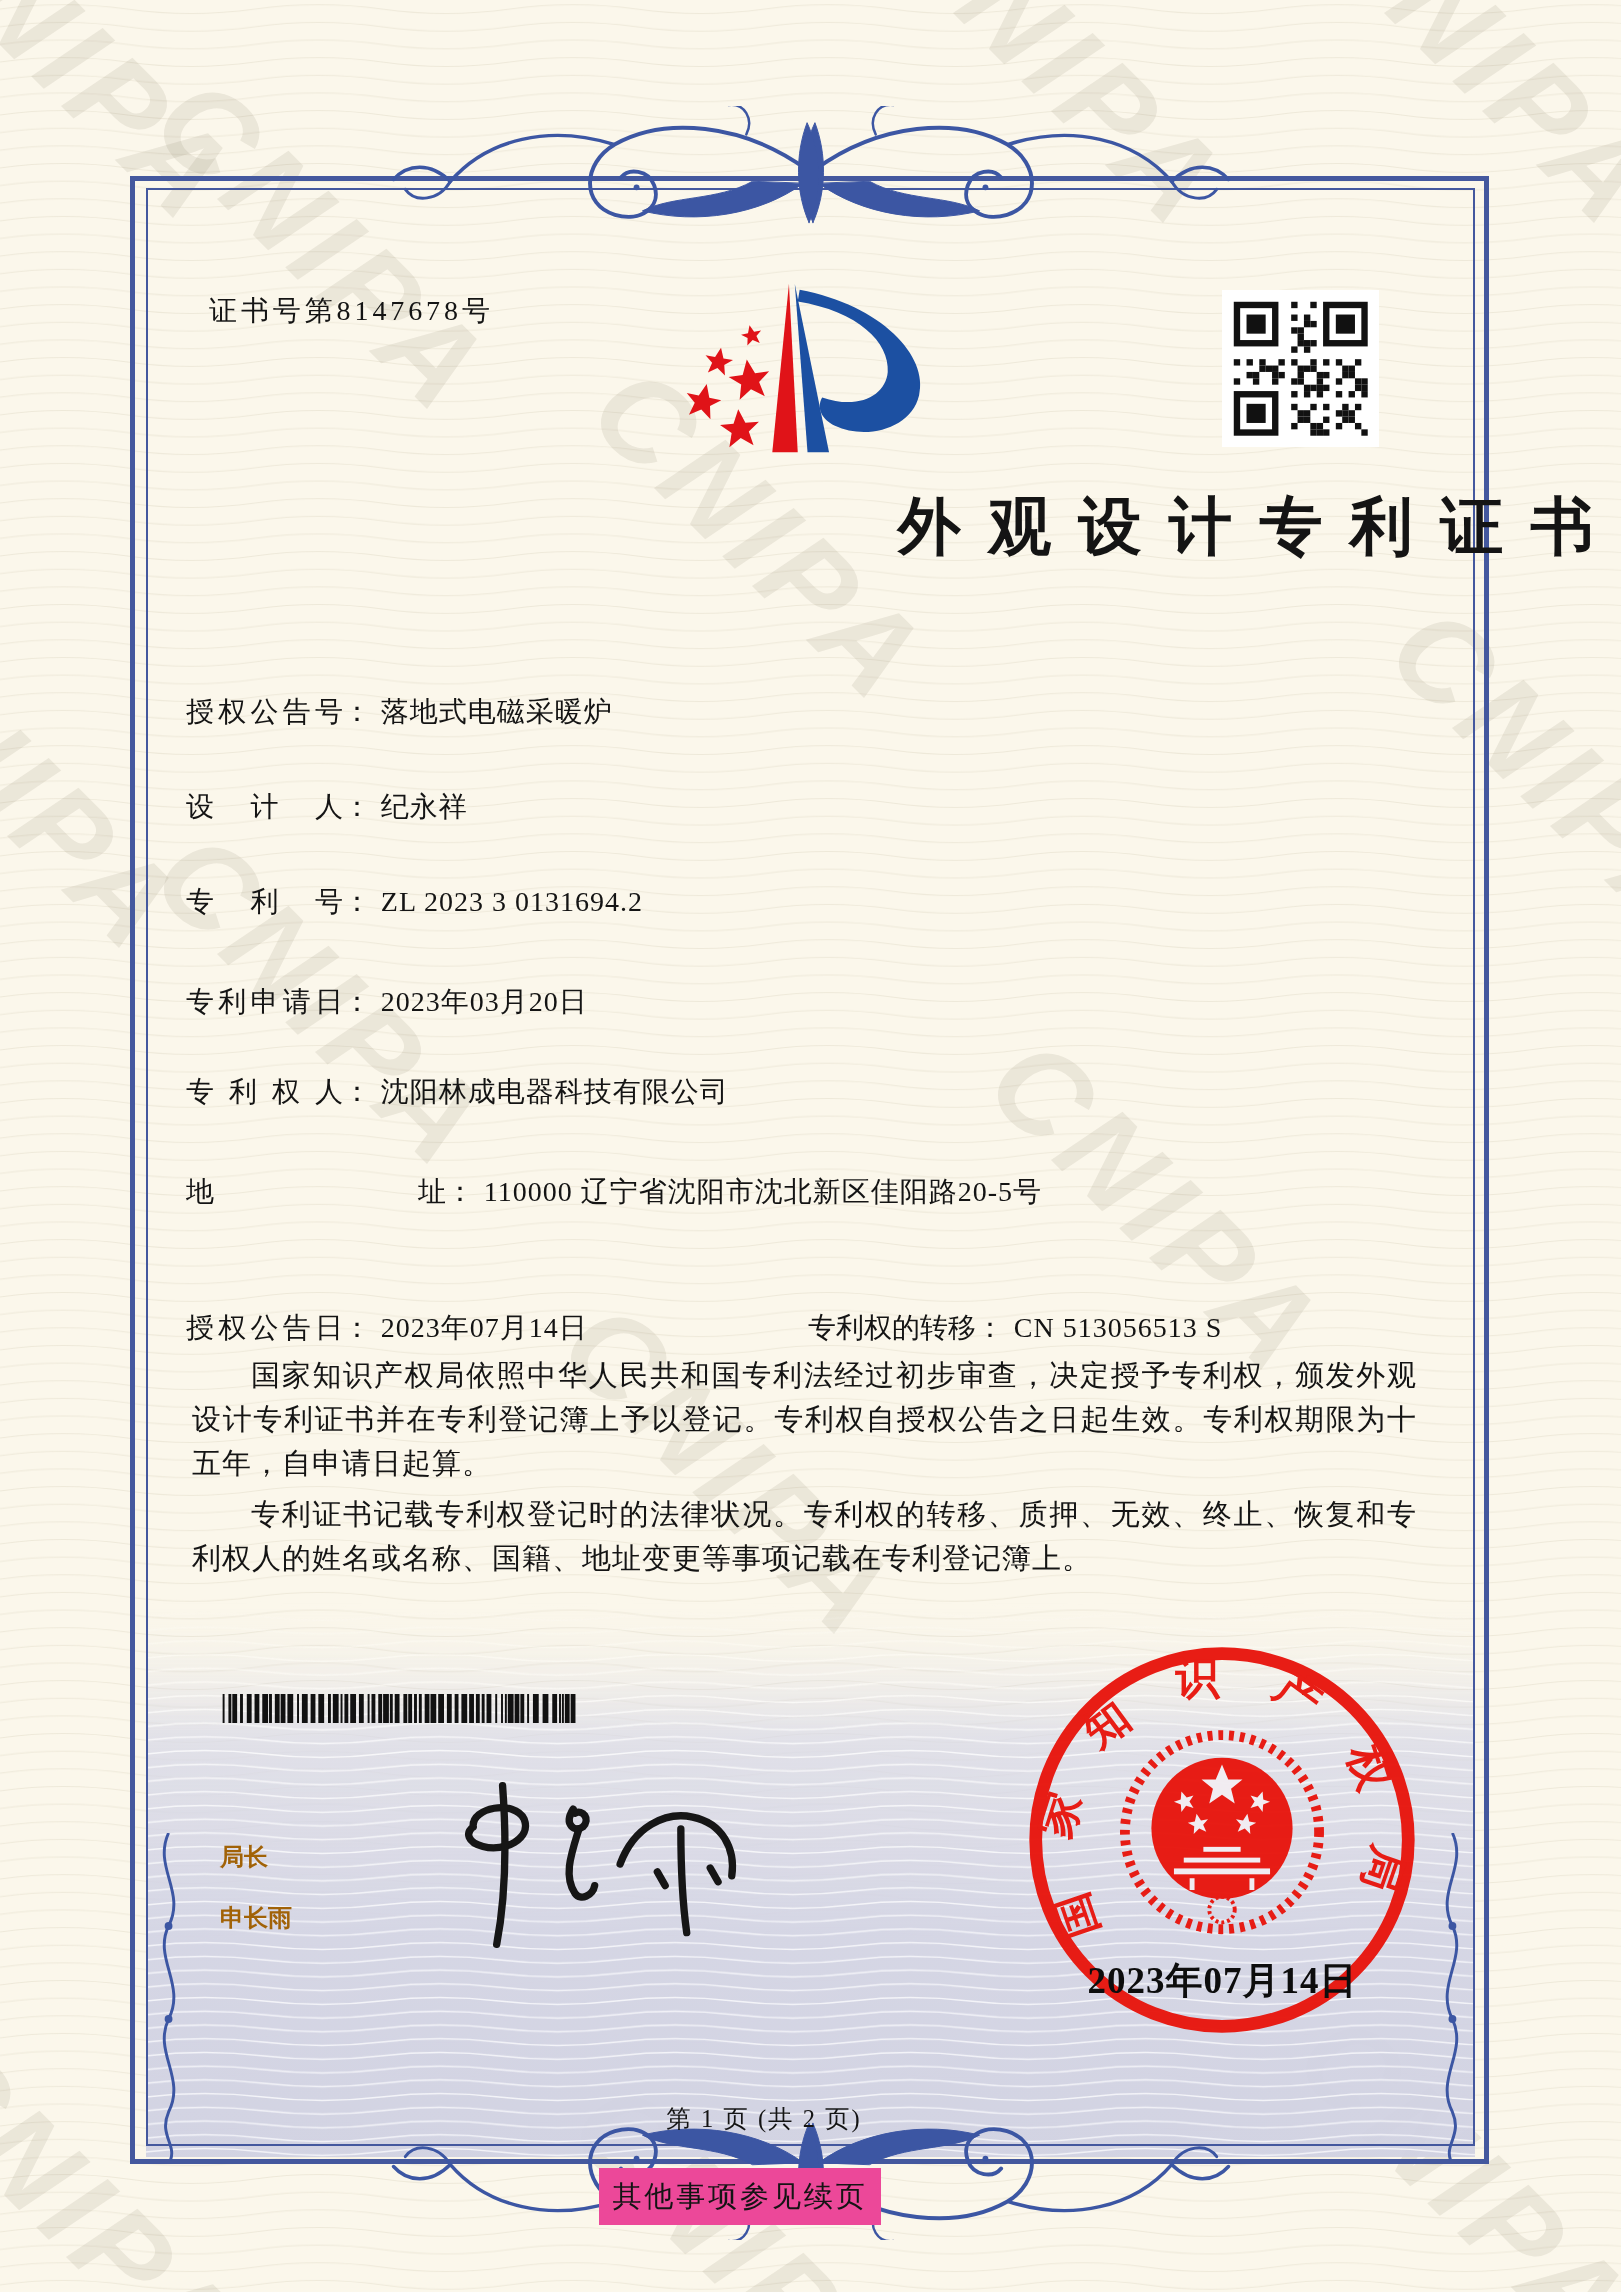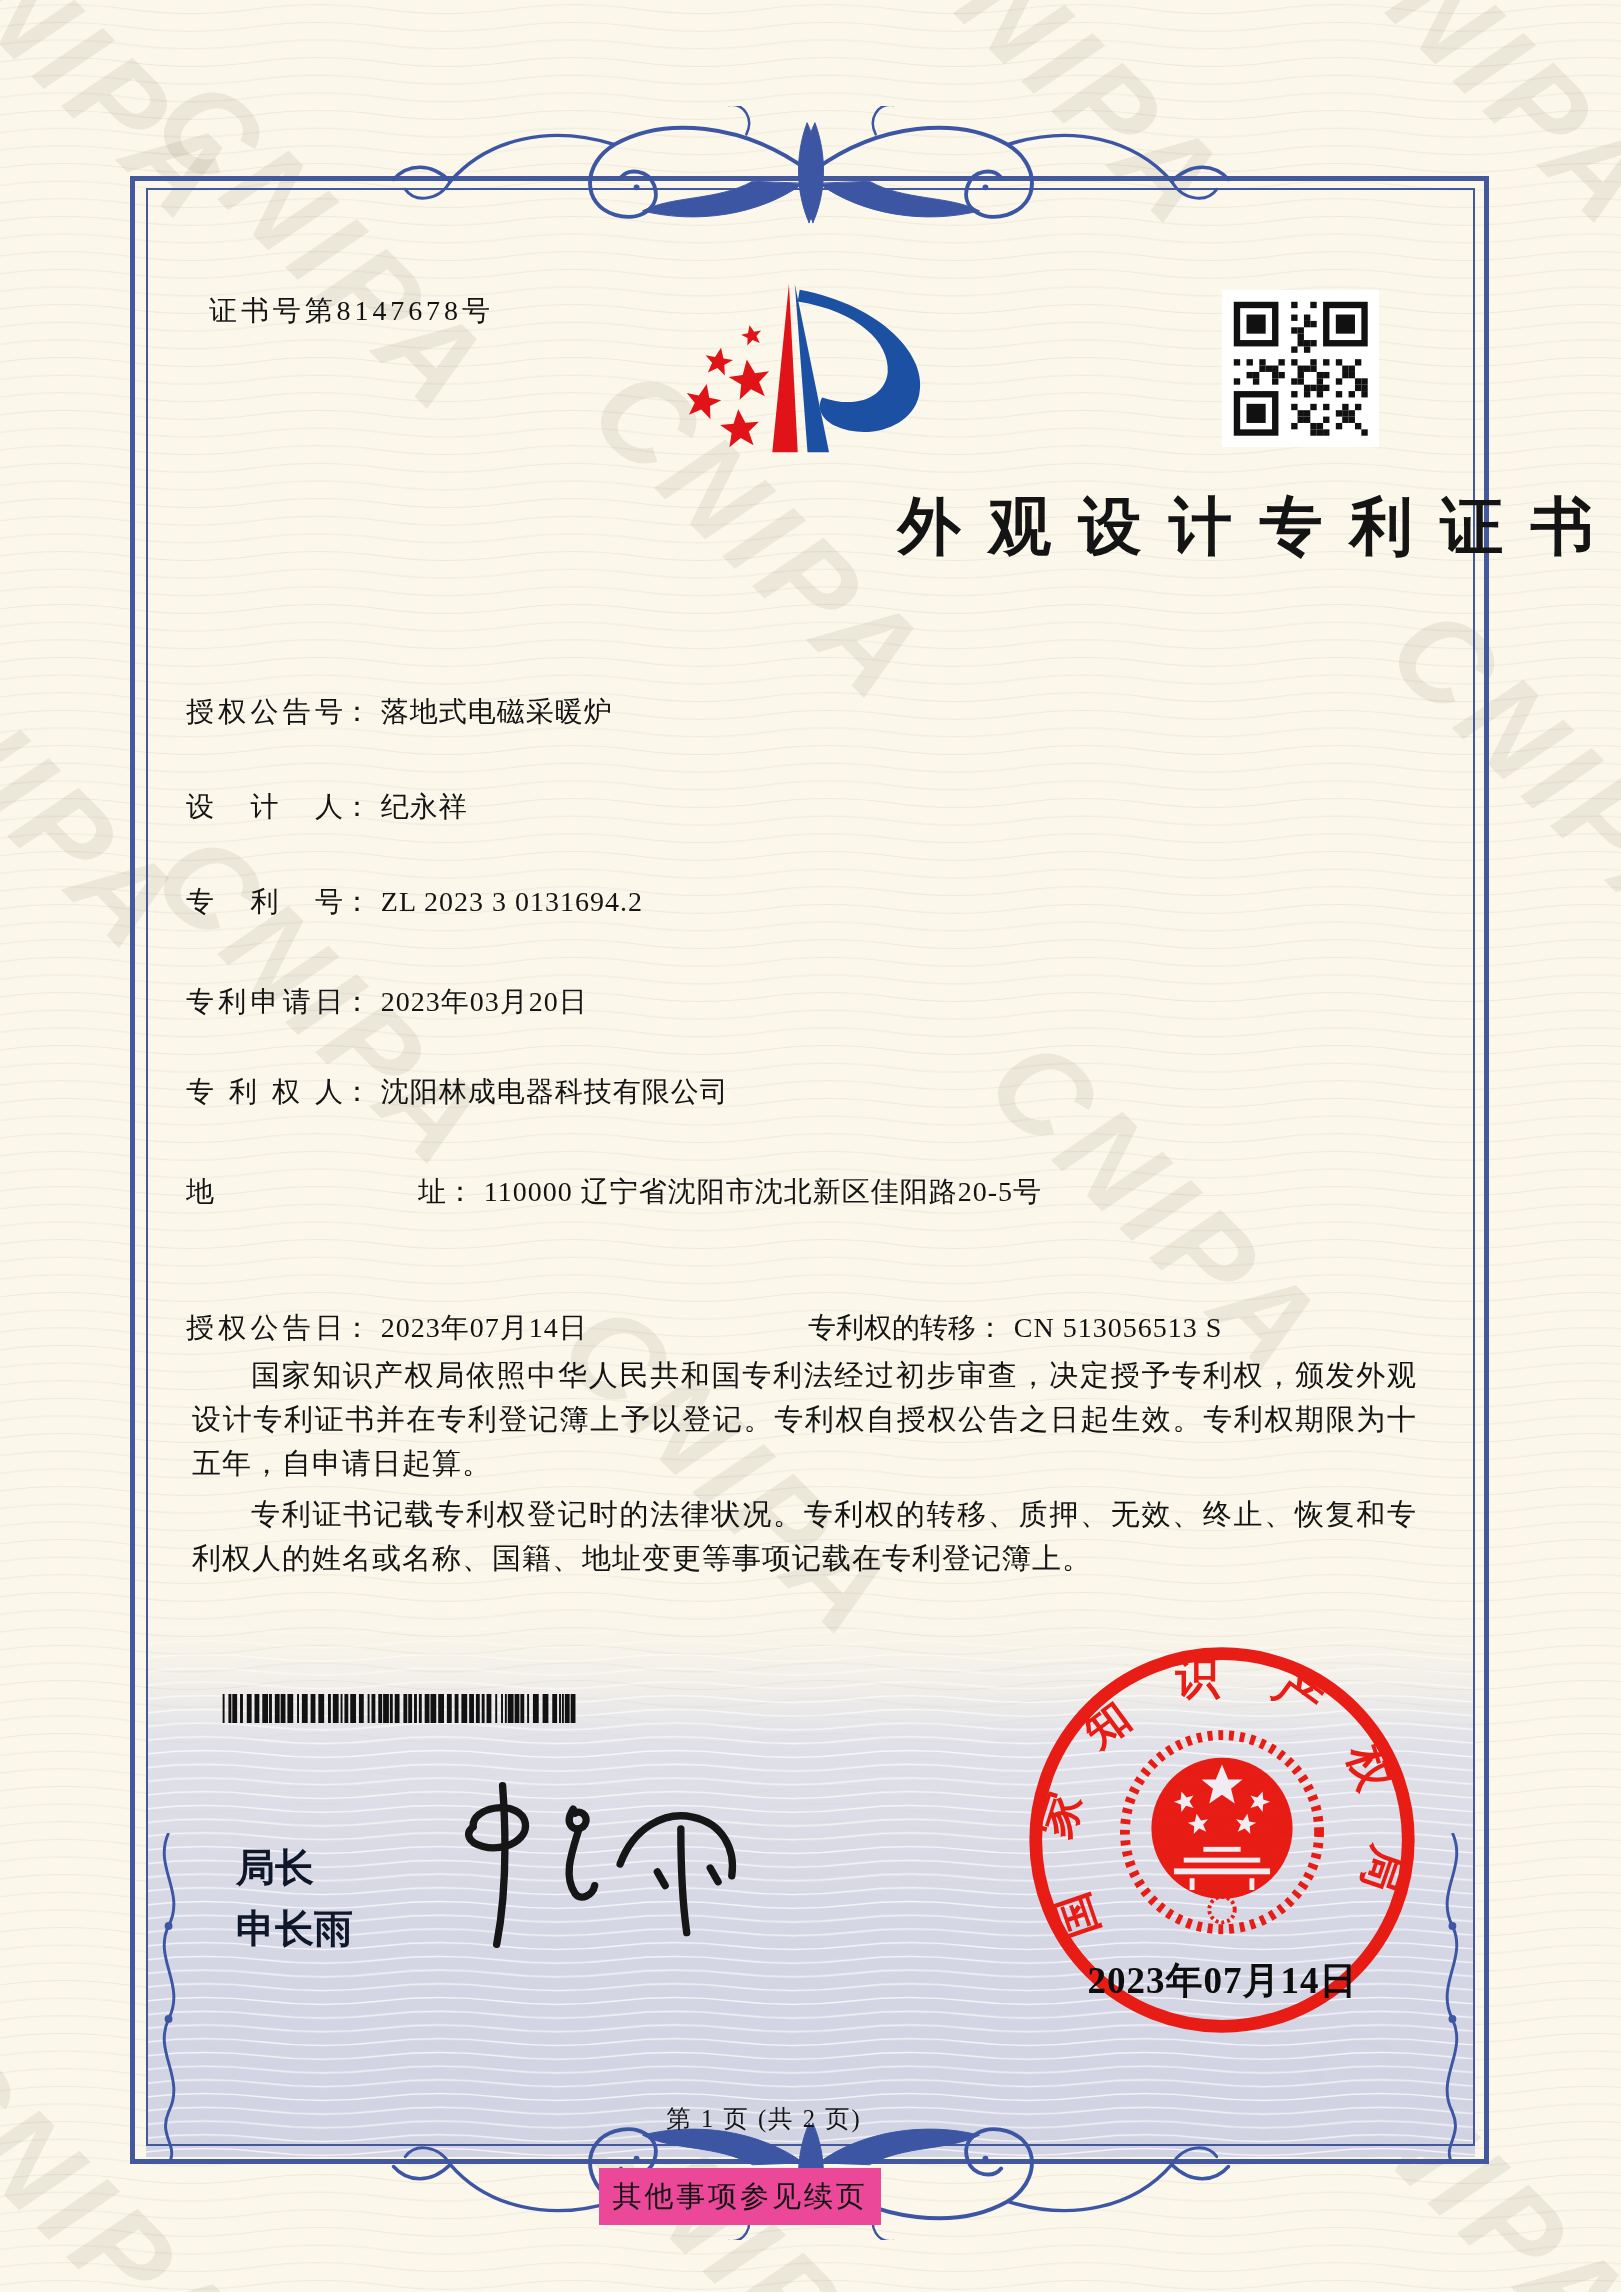--- a/index.html
+++ b/index.html
@@ -39,22 +39,22 @@
   .frow{position:absolute;left:186px;font-size:28px;line-height:39px;white-space:nowrap;z-index:5;width:1294px;}
   .flabel{display:inline-block;width:157px;text-align:justify;text-align-last:justify;vertical-align:top;}
   .flabel.wide{width:260px;}
   .fcolon{display:inline-block;vertical-align:top;}
   .fval{display:inline-block;margin-left:9.8px;vertical-align:top;letter-spacing:1px;}
   .g2{position:absolute;left:622px;top:0;}
   
   .para{position:absolute;left:192px;width:1225px;font-size:29px;line-height:44px;
     text-align:justify;text-indent:59px;z-index:5;letter-spacing:1px;}
   
-  #director-title,#director-name{position:absolute;left:236px;z-index:5;
-    font-family:"Liberation Sans","DejaVu Sans",sans-serif;font-weight:bold;font-size:39px;color:#0f172a;}
+  #director-title,#director-name{position:absolute;left:220px;z-index:5;
+    font-family:"Liberation Sans","DejaVu Sans",sans-serif;font-weight:bold;font-size:24px;color:#a16207;}
   #director-title{top:1841px;}
   #director-name{top:1902px;}
   #sig{position:absolute;left:387px;top:1770px;z-index:5;}
   
   #barcode{position:absolute;left:220px;top:1694px;z-index:5;}
   #qr{position:absolute;left:1222px;top:290px;width:157px;height:157px;background:#ffffff;z-index:5;}
   
   #seal{position:absolute;left:1021px;top:1639px;z-index:6;opacity:0.96;}
   #seal-date{position:absolute;left:1051px;top:1956px;width:343px;text-align:center;
     font-size:37px;font-weight:600;color:#0d0d0d;z-index:7;letter-spacing:1px;}

